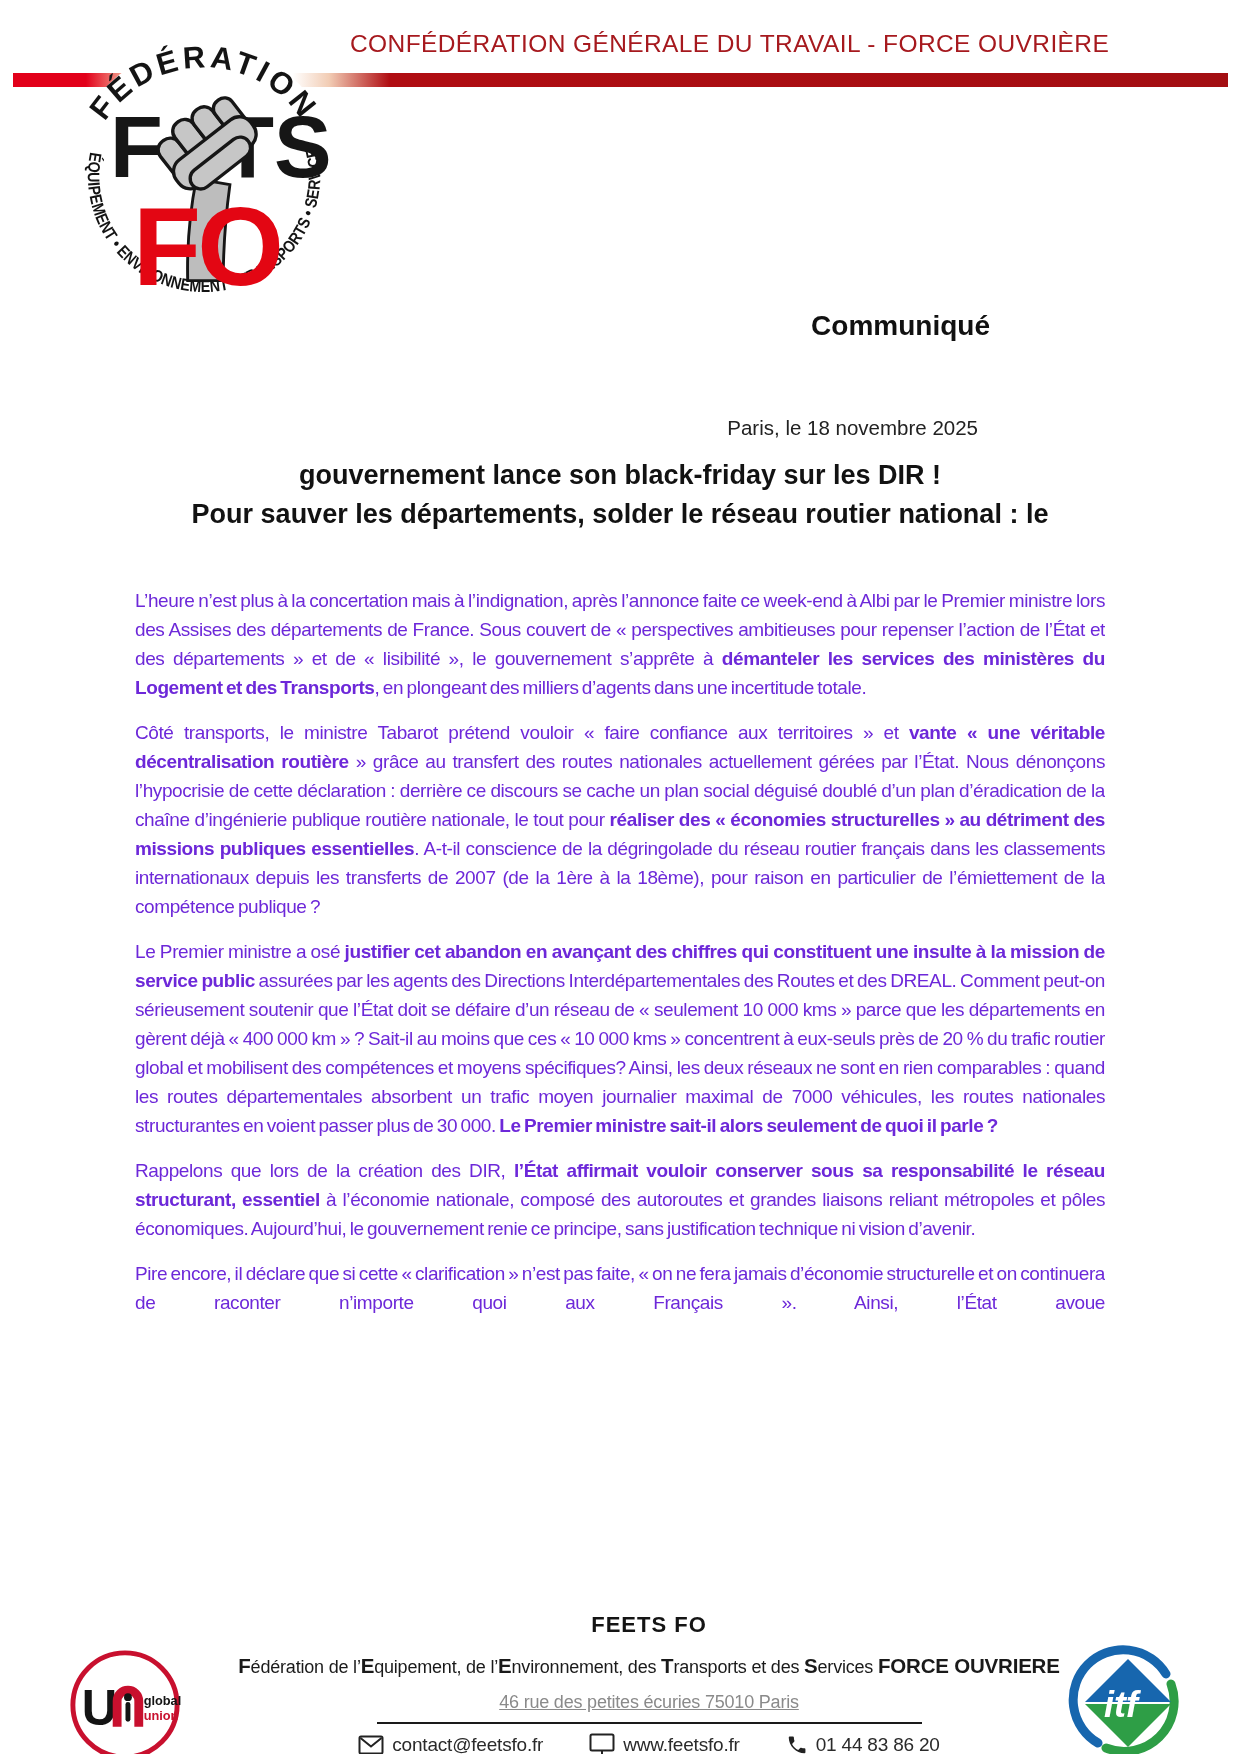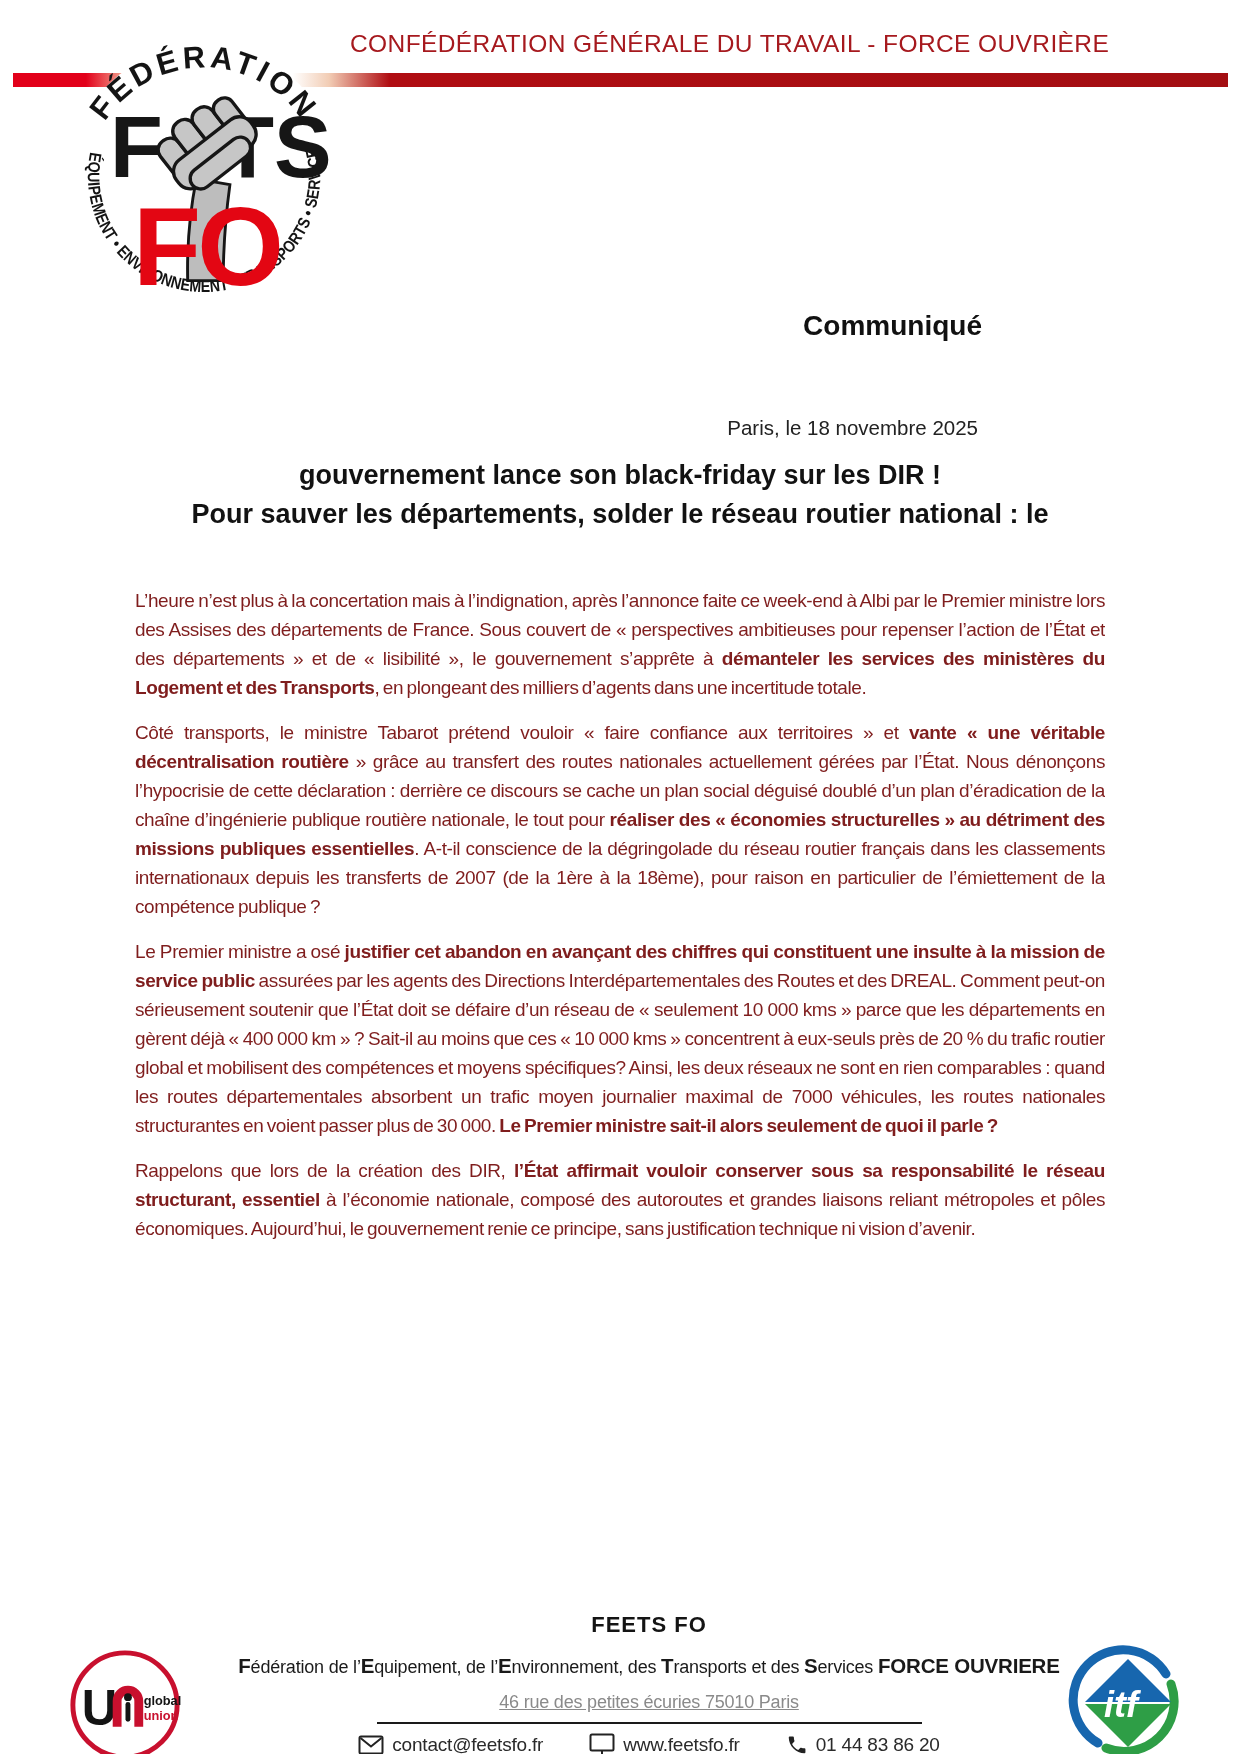--- a/index.html
+++ b/index.html
@@ -12,38 +12,38 @@
     position:absolute;top:30px;left:350px;width:690px;text-align:center;
     font-size:24.5px;letter-spacing:.4px;color:#A6191E;white-space:nowrap;
   }
   .top-bar{
     position:absolute;top:73px;left:13px;right:12px;height:14px;
     background:linear-gradient(90deg,#e2001a 0%,#e2001a 6%,#f6b79e 9.5%,#ffffff 12%,#ffffff 23%,#f2cdb5 26%,#b00d12 31%,#a30e12 100%);
   }
   .logo{position:absolute;top:30px;left:60px;width:288px;height:294px;z-index:3;}
   
   .communique{
-    position:absolute;top:310px;left:0;width:982px;text-align:right;
+    position:absolute;top:310px;left:8px;width:982px;text-align:right;
     font-size:28px;font-weight:bold;color:#111;
   }
   .dateline{
     position:absolute;top:416px;left:0;width:978px;text-align:right;font-size:20.5px;color:#222;
   }
   .doc-title{
     position:absolute;top:456px;left:135px;width:970px;text-align:center;
     font-size:27px;font-weight:bold;line-height:39px;color:#121212;
   }
   .doc-title div{white-space:nowrap;}
   .body-text{
     position:absolute;top:586px;left:135px;width:970px;z-index:1;
     max-height:1016px;overflow:hidden;
   }
   .body-text p{
     margin:0 0 16px 0;font-size:19px;line-height:29px;text-align:justify;
-    letter-spacing:-0.4px;word-spacing:-1.5px;color:#7f1d1d;
+    letter-spacing:-0.4px;word-spacing:-1.5px;color:#6d28d9;
   }
   .body-text p.force-justify{text-align-last:justify;}
   .b{font-weight:bold;}
   
   .footer{
     position:absolute;top:1604px;left:0;width:1240px;bottom:0;background:#ffffff;z-index:2;
     text-align:center;
     padding-left:29px;
   }
   .feets{font-size:22px;font-weight:bold;letter-spacing:1px;color:#141414;margin-top:8px;}
@@ -97,20 +97,21 @@
   <div class="doc-title">
     <div>gouvernement lance son black-friday sur les DIR !</div>
     <div>Pour sauver les départements, solder le réseau routier national : le</div>
   </div>
 
   <div class="body-text">
     <p><span>L’heure n’est plus à la concertation mais à l’indignation, après l’annonce faite ce week-end à Albi par le Premier ministre lors des Assises des départements de France. Sous couvert de « perspectives ambitieuses pour repenser l’action de l’État et des départements » et de « lisibilité », le gouvernement s’apprête à </span><span class="b">démanteler les services des ministères du Logement et des Transports</span><span>, en plongeant des milliers d’agents dans une incertitude totale.</span></p>
     <p><span>Côté transports, le ministre Tabarot prétend vouloir « faire confiance aux territoires » et </span><span class="b">vante « une véritable décentralisation routière</span><span> » grâce au transfert des routes nationales actuellement gérées par l’État. Nous dénonçons l’hypocrisie de cette déclaration : derrière ce discours se cache un plan social déguisé doublé d’un plan d’éradication de la chaîne d’ingénierie publique routière nationale, le tout pour </span><span class="b">réaliser des « économies structurelles » au détriment des missions publiques essentielles</span><span>. A-t-il conscience de la dégringolade du réseau routier français dans les classements internationaux depuis les transferts de 2007 (de la 1ère à la 18ème), pour raison en particulier de l’émiettement de la compétence publique ?</span></p>
     <p><span>Le Premier ministre a osé </span><span class="b">justifier cet abandon en avançant des chiffres qui constituent une insulte à la mission de service public</span><span> assurées par les agents des Directions Interdépartementales des Routes et des DREAL. Comment peut-on sérieusement soutenir que l’État doit se défaire d’un réseau de « seulement 10 000 kms » parce que les départements en gèrent déjà « 400 000 km » ? Sait-il au moins que ces « 10 000 kms » concentrent à eux-seuls près de 20 % du trafic routier global et mobilisent des compétences et moyens spécifiques? Ainsi, les deux réseaux ne sont en rien comparables : quand les routes départementales absorbent un trafic moyen journalier maximal de 7000 véhicules, les routes nationales structurantes en voient passer plus de 30 000. </span><span class="b">Le Premier ministre sait-il alors seulement de quoi il parle ?</span></p>
     <p><span>Rappelons que lors de la création des DIR, </span><span class="b">l’État affirmait vouloir conserver sous sa responsabilité le réseau structurant, essentiel</span><span> à l’économie nationale, composé des autoroutes et grandes liaisons reliant métropoles et pôles économiques. Aujourd’hui, le gouvernement renie ce principe, sans justification technique ni vision d’avenir.</span></p>
+    <p class="force-justify"><span>Pire encore, il déclare que si cette « clarification » n’est pas faite, « on ne fera jamais d’économie structurelle et on continuera de raconter n’importe quoi aux Français ». Ainsi, l’État avoue</span></p>
   </div>
 
   <div class="footer">
     <div class="feets">FEETS FO</div>
     <div class="orgline"><span class="b">F</span><span>édération de l’</span><span class="b">E</span><span>quipement, de l’</span><span class="b">E</span><span>nvironnement, des </span><span class="b">T</span><span>ransports et des </span><span class="b">S</span><span>ervices </span><span class="b">FORCE OUVRIERE</span></div>
     <div class="address">46 rue des petites écuries 75010 Paris</div>
     <div class="rule"></div>
     <div class="contacts">
       <div class="contact-item">
         <svg width="26" height="22" viewBox="0 0 26 22" fill="none" stroke="#222" stroke-width="2">

